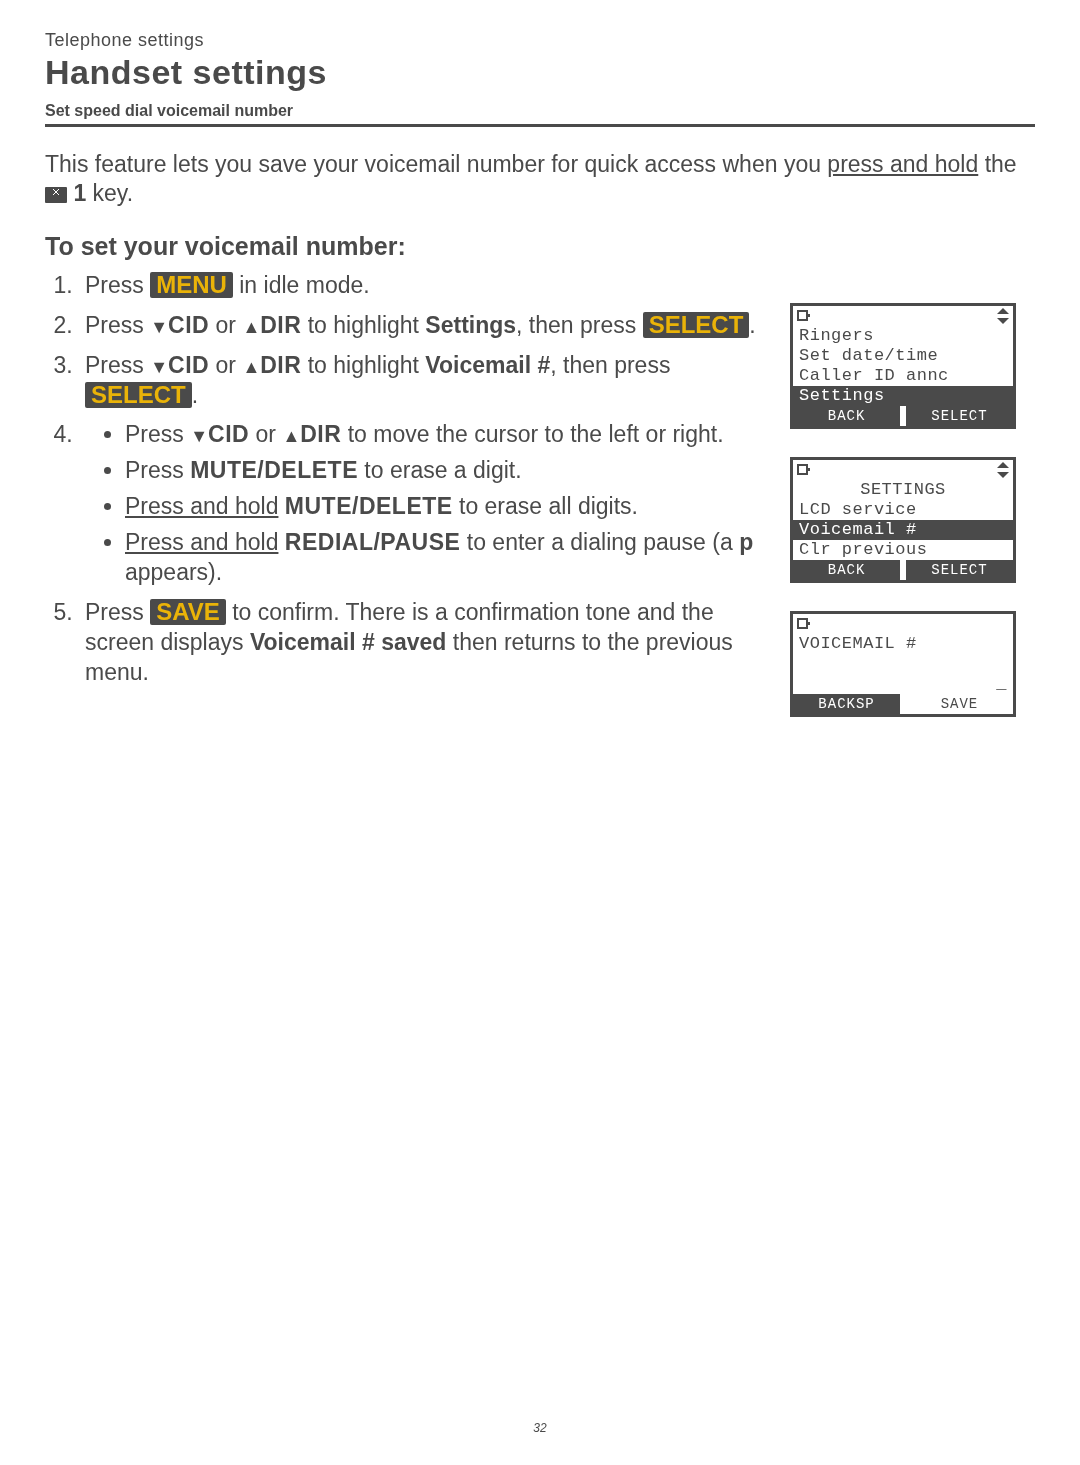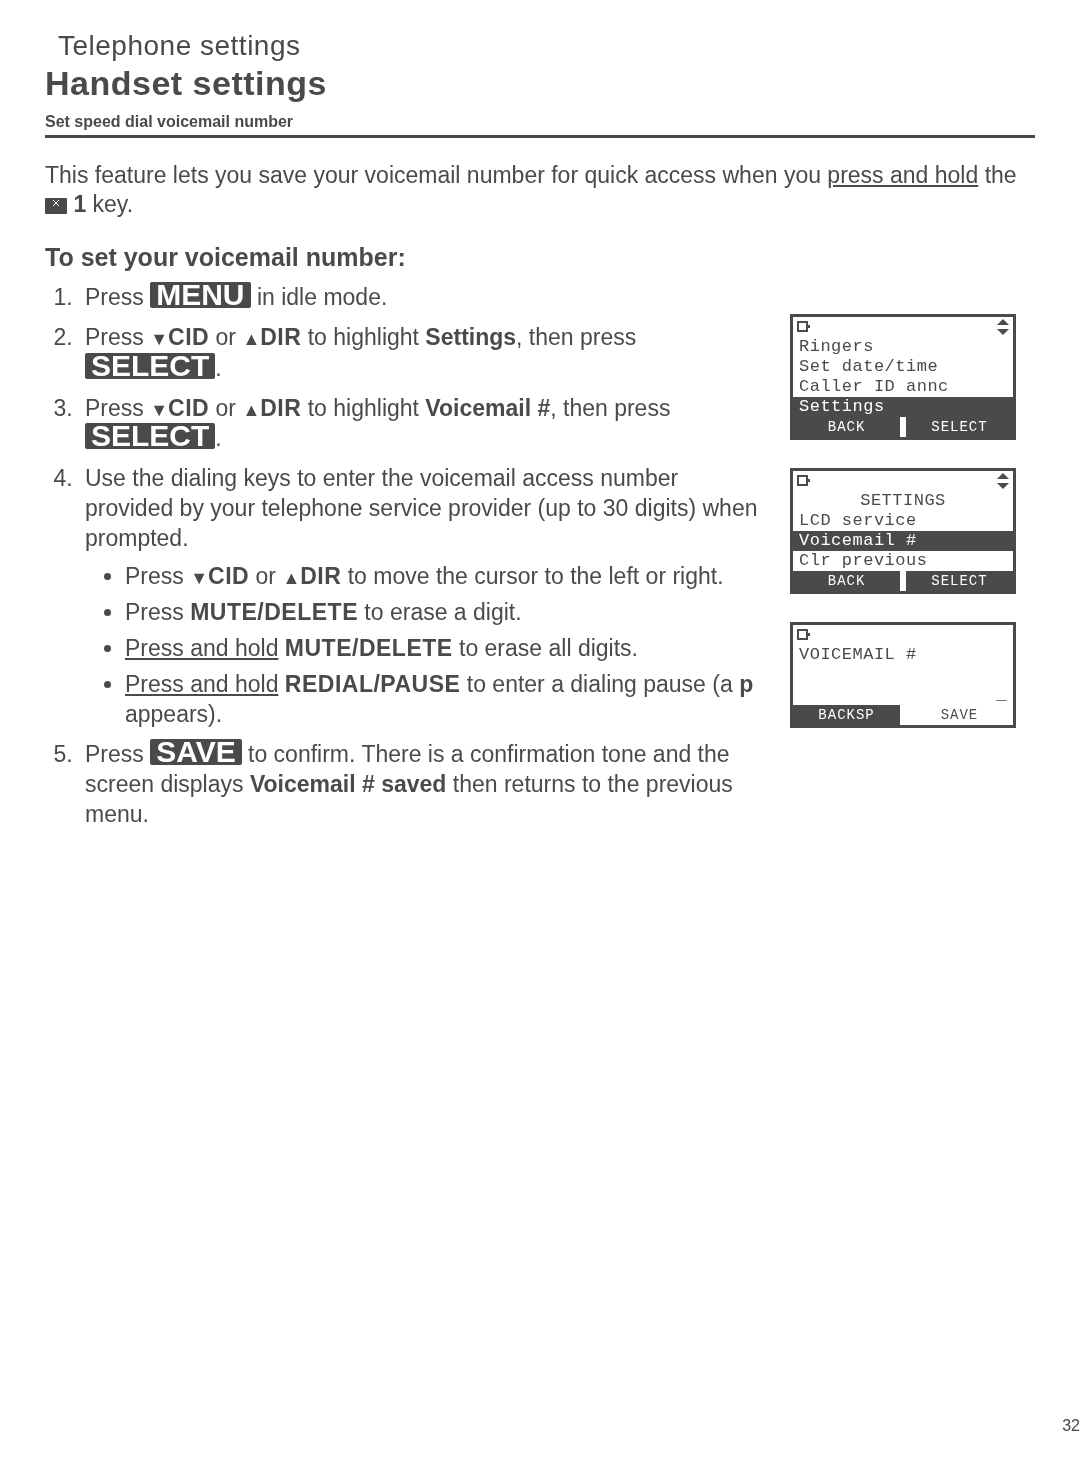--- a/index.html
+++ b/index.html
@@ -6,27 +6,27 @@
     margin: 0;
     padding: 30px 45px 0 45px;
     width: 1080px;
     box-sizing: border-box;
     font-family: Arial, Helvetica, sans-serif;
     color: #4a4a4a;
     background: #fff;
     position: relative;
     height: 1465px;
   }
-  .breadcrumb { font-size: 28px; letter-spacing: 0.5px; margin-left: 13px; }
+  .breadcrumb { font-size: 18px; letter-spacing: 0.5px; }
   .page-title { font-size: 34px; margin: 2px 0 10px 0; font-weight: 700; letter-spacing: 0.5px; }
   .section-heading { font-size: 16px; font-weight: bold; margin: 8px 0 4px 0; }
   hr.rule { border: none; border-top: 3px solid #4a4a4a; margin: 4px 0 10px 0; }
   .intro { font-size: 23px; line-height: 1.28; }
   .underline { text-decoration: underline; }
-  .key-badge { display:inline-block; background:#4a4a4a; color:#ffffff; font-weight:bold; padding:0 6px; border-radius:2px; font-size:30px; line-height:26px; vertical-align:baseline;}
+  .key-badge { display:inline-block; background:#4a4a4a; color:#eab308; font-weight:bold; padding:0 6px; border-radius:2px; font-size:24px; line-height:26px; vertical-align:baseline;}
   .sub-heading { font-size: 25px; font-weight: bold; margin-top: 22px; margin-bottom: 10px; }
   .two-col { display:flex; gap:18px; }
   .col-main { flex: 1 1 auto; }
   .col-side { flex: 0 0 245px; padding-top: 4px; }
   ol.steps { padding-left: 34px; margin: 0; font-size: 23px; line-height:1.3; }
   ol.steps > li { margin-bottom: 10px; padding-left: 6px; }
   ul.sub { list-style: disc; padding-left: 40px; margin-top: 8px; }
   ul.sub > li { margin-bottom: 6px; }
   .pbold { font-weight: bold; }
   .smallcaps { font-variant: small-caps; font-weight:bold; letter-spacing:0.5px; }
@@ -38,21 +38,21 @@
   .lcd { border:3px solid #4a4a4a; width:220px; background:#fff; font-family:"Courier New",monospace; font-size:17px; color:#4a4a4a; margin-bottom:14px; letter-spacing:0.5px;margin-top:28px;}
   .lcd .status { display:flex; justify-content:space-between; padding:2px 4px 0 4px; font-size:15px; height:18px;}
   .lcd .row { padding: 0 6px; white-space: pre; line-height:20px; }
   .lcd .row.hl { background:#4a4a4a; color:#fff; }
   .lcd .btnrow { display:flex; }
   .lcd .btnrow .soft { flex:1 1 50%; background:#4a4a4a; color:#fff; text-align:center; font-size:14px; letter-spacing:1px; padding:2px 0;}
   .lcd .btnrow .soft.light { background:#fff; color:#4a4a4a; }
   .lcd .btnrow .gap { width:6px; background:#fff; }
   .batt-icon svg, .updown-icon svg { display:block; }
 
-  .page-number { position:absolute; bottom:30px; left:0; right:0; text-align:right; font-size:16px; color:#4a4a4a;}
+  .page-number { position:absolute; bottom:30px; left:0; right:0; text-align:center; font-size:12px; color:#4a4a4a;font-style:italic;}
 </style>
 </head>
 <body>
 
 <div class="breadcrumb">Telephone settings</div>
 <div class="page-title">Handset settings</div>
 
 <div class="section-heading">Set speed dial voicemail number</div>
 <hr class="rule">
 
@@ -68,21 +68,20 @@
   <li>
     <span>Press </span><span class="key-badge">MENU</span><span> in idle mode.</span>
   </li>
   <li>
     <span>Press </span><span class="arrow">▼</span><span class="smallcaps">CID</span><span> or </span><span class="arrow">▲</span><span class="smallcaps">DIR</span><span> to highlight </span><span class="pbold">Settings</span><span>, then press </span><span class="key-badge">SELECT</span><span>.</span>
   </li>
   <li>
     <span>Press </span><span class="arrow">▼</span><span class="smallcaps">CID</span><span> or </span><span class="arrow">▲</span><span class="smallcaps">DIR</span><span> to highlight </span><span class="pbold">Voicemail #</span><span>, then press </span><span class="key-badge">SELECT</span><span>.</span>
   </li>
   <li>
-    <span>Use the dialing keys to enter the voicemail access number provided by your telephone service provider (up to 30 digits) when prompted.</span>
     <ul class="sub">
       <li>
         <span>Press </span><span class="arrow">▼</span><span class="smallcaps">CID</span><span> or </span><span class="arrow">▲</span><span class="smallcaps">DIR</span><span> to move the cursor to the left or right.</span>
       </li>
       <li>
         <span>Press </span><span class="smallcaps">MUTE/DELETE</span><span> to erase a digit.</span>
       </li>
       <li>
         <span class="underline">Press and hold</span> <span class="smallcaps">MUTE/DELETE</span><span> to erase all digits.</span>
       </li>

